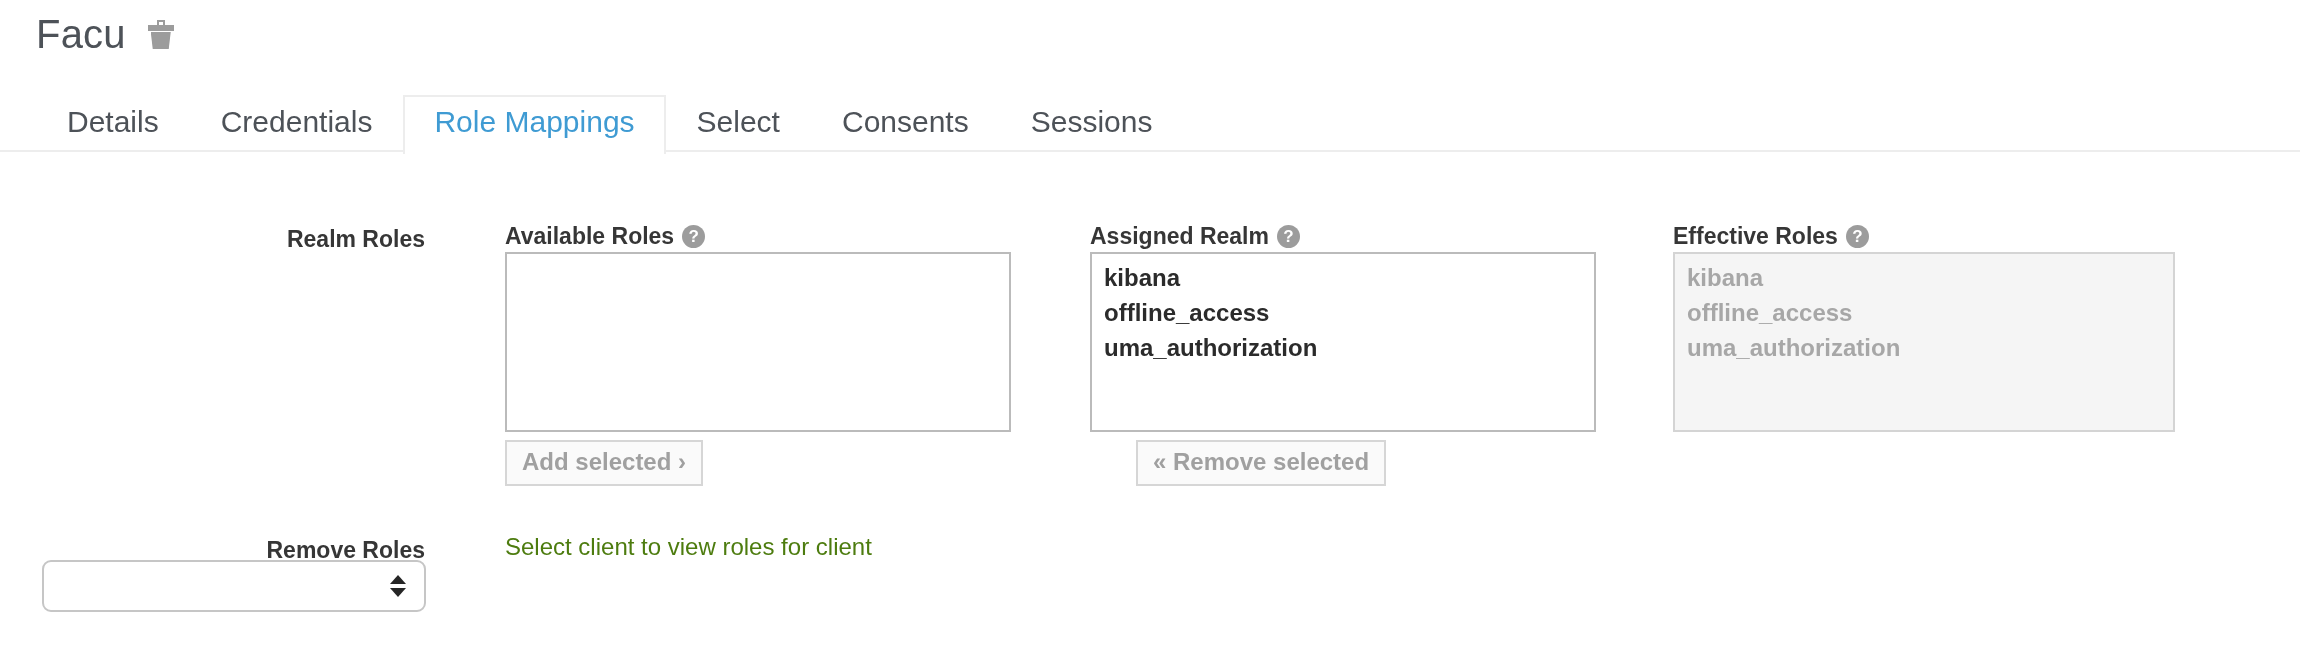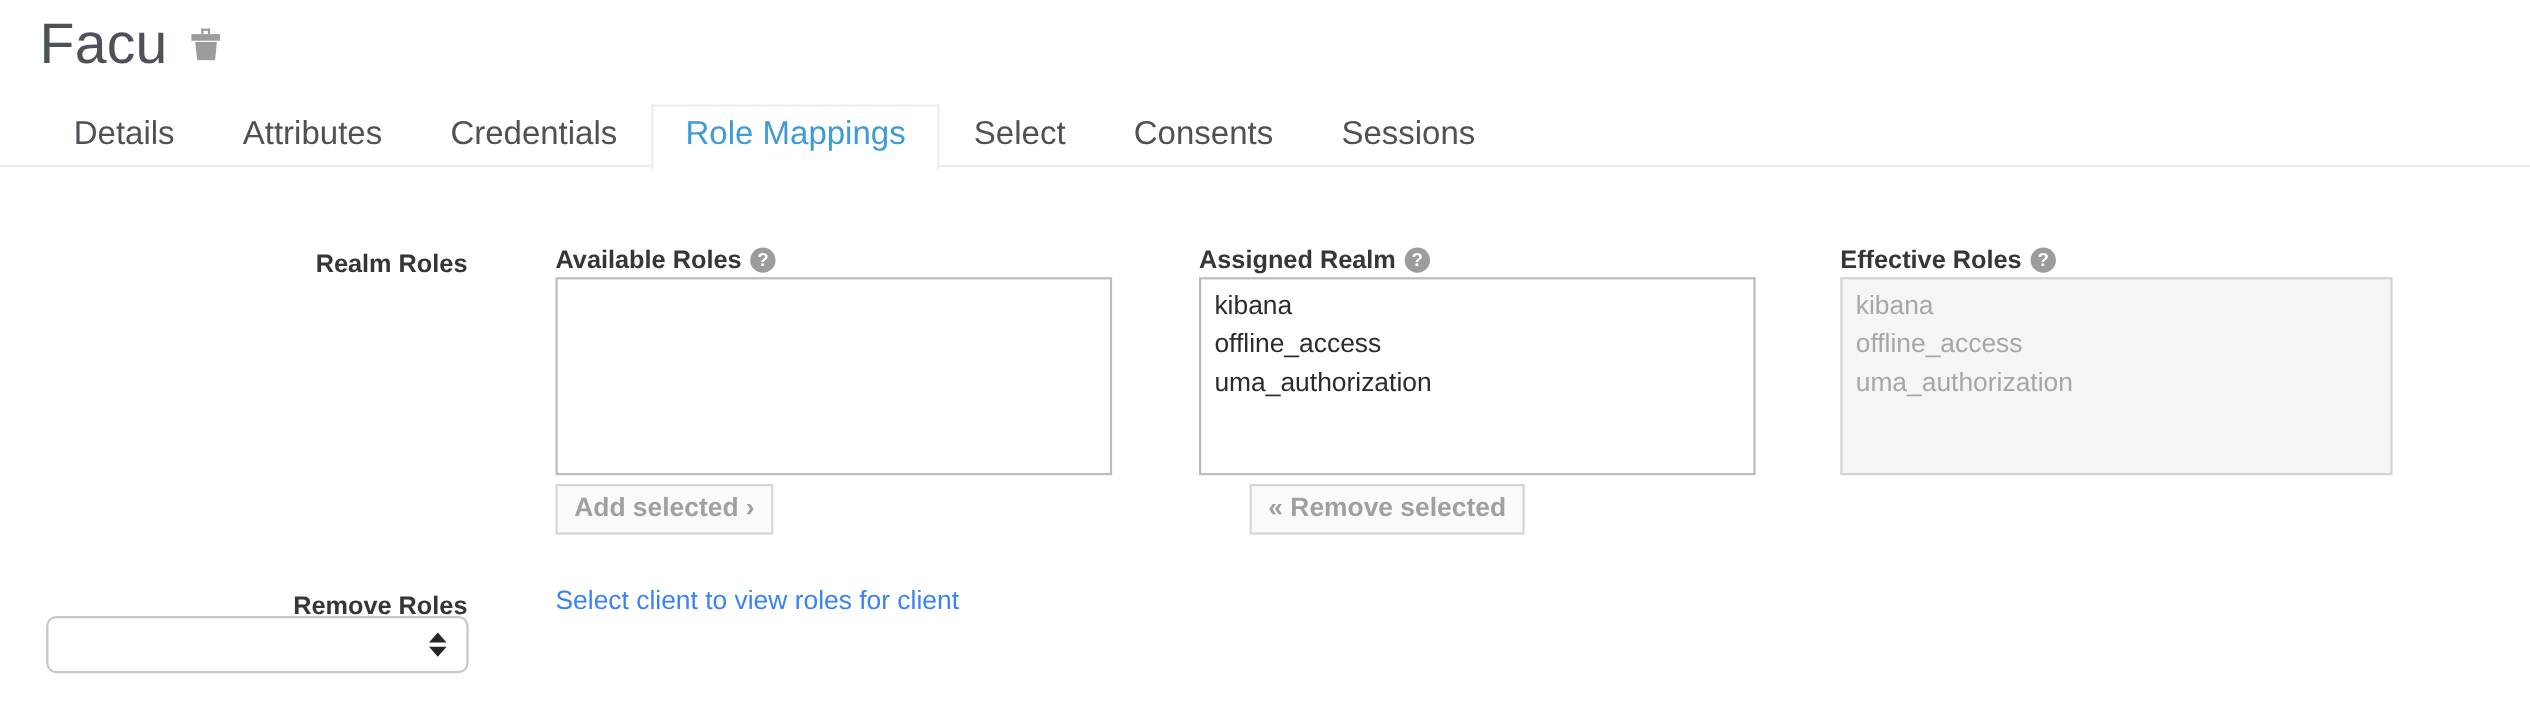--- a/index.html
+++ b/index.html
@@ -19,21 +19,21 @@
   
   .page-header {
     position: absolute;
     left: 36px;
     top: 14px;
     display: flex;
     align-items: center;
     gap: 22px;
   }
   .page-title {
-    font-size: 52px;
+    font-size: 40px;
     font-weight: 400;
     color: #4d5258;
     letter-spacing: 0.2px;
     line-height: 1;
   }
   .trash-icon {
     display: inline-block;
     width: 26px;
     height: 30px;
     position: relative;
@@ -153,20 +153,21 @@
   }
 
   .listbox {
     position: absolute;
     border: 2px solid #bbbbbb;
     background: #ffffff;
     box-sizing: border-box;
     overflow: hidden;
     padding: 6px 0 0 0;
     cursor: pointer;
+    font-weight: bold;
   }
   .listbox.disabled {
     background: #f5f5f5;
     border-color: #d4d4d4;
     cursor: default;
   }
   .listbox .opt {
     font-size: 24px;
     line-height: 35px;
     color: #2b2b2b;
@@ -188,21 +189,21 @@
     box-sizing: border-box;
     line-height: 1.1;
     cursor: pointer;
     white-space: nowrap;
     font-family: "Liberation Sans", sans-serif;
   }
 
   .hint-text {
     position: absolute;
     font-size: 24px;
-    color: #3b82f6;
+    color: #4d7c0f;
     line-height: 1;
     white-space: nowrap;
   }
 
   
   .client-select {
     position: absolute;
     width: 384px;
     height: 52px;
     border: 2px solid #c6c6c6;
@@ -242,21 +243,20 @@
   <span class="trash-icon">
     <span class="handle"></span>
     <span class="lid"></span>
     <span class="can"></span>
   </span>
 </div>
 
 <div class="tab-bar">
   <div class="tab-strip">
     <div class="tab">Details</div>
-    <div class="tab">Attributes</div>
     <div class="tab">Credentials</div>
     <div class="tab active">Role Mappings</div>
     <div class="tab">Select</div>
     <div class="tab">Consents</div>
     <div class="tab">Sessions</div>
   </div>
 </div>
 
 <div class="form-body">
 

